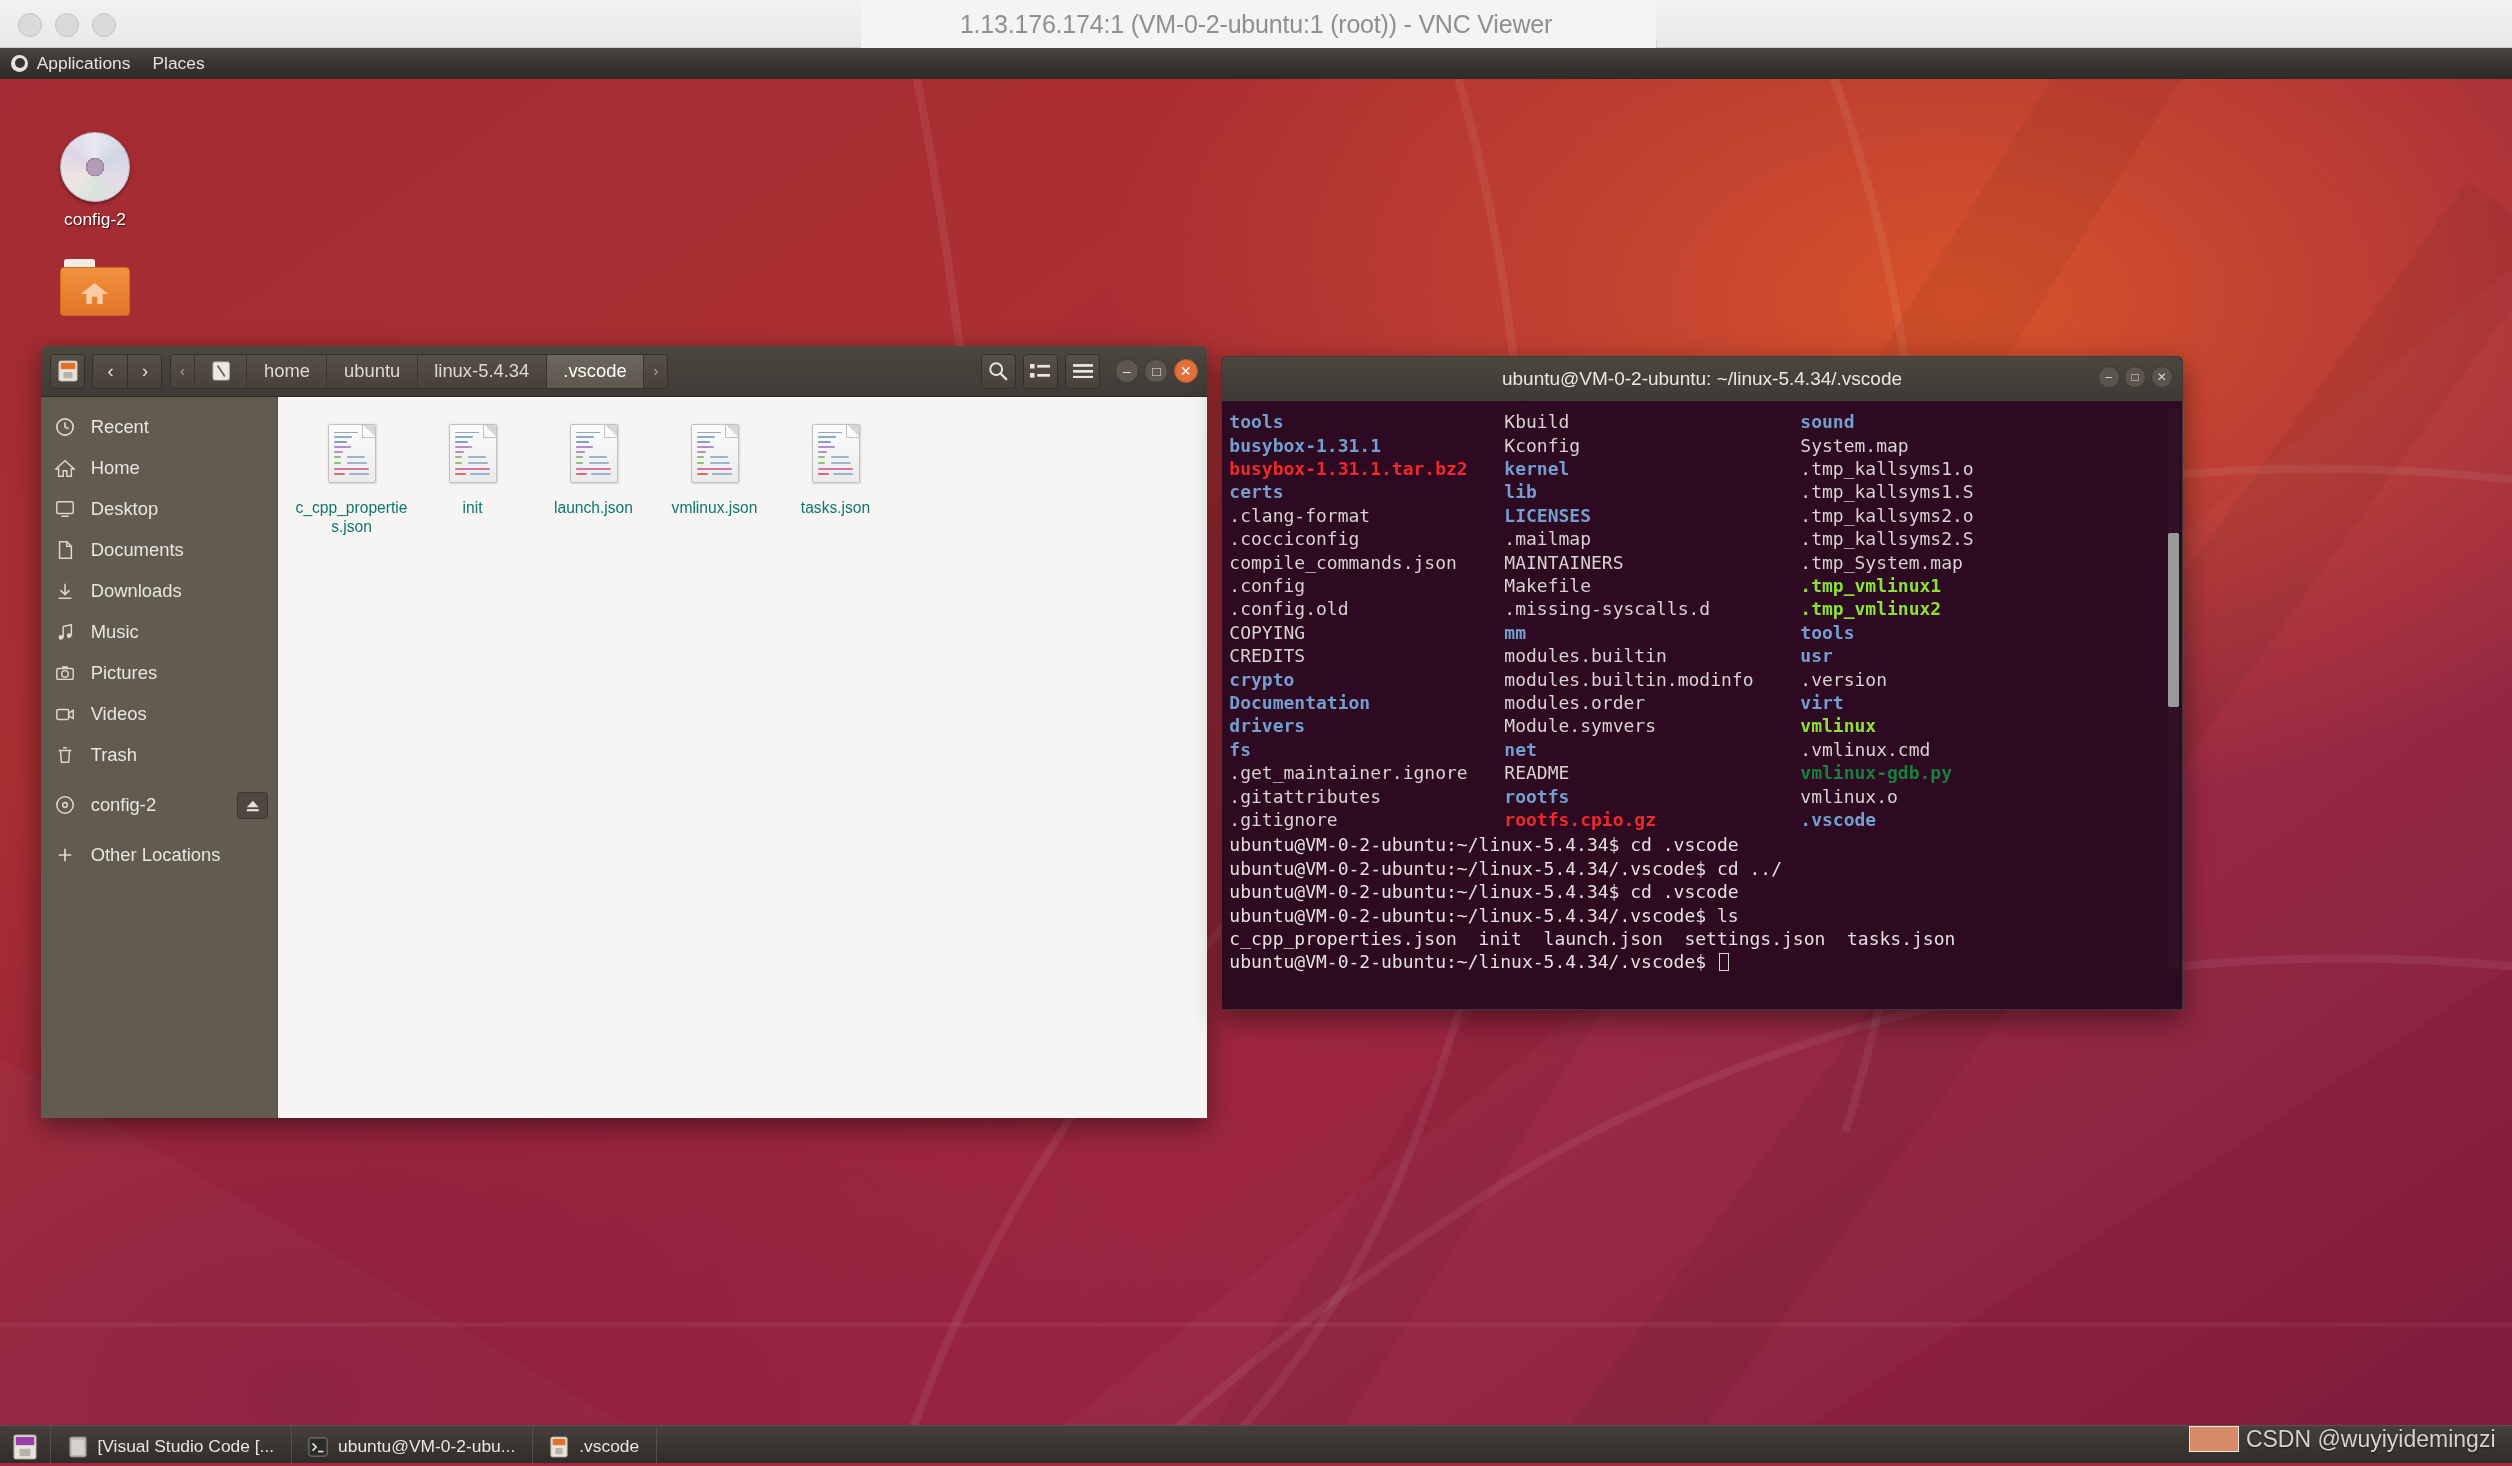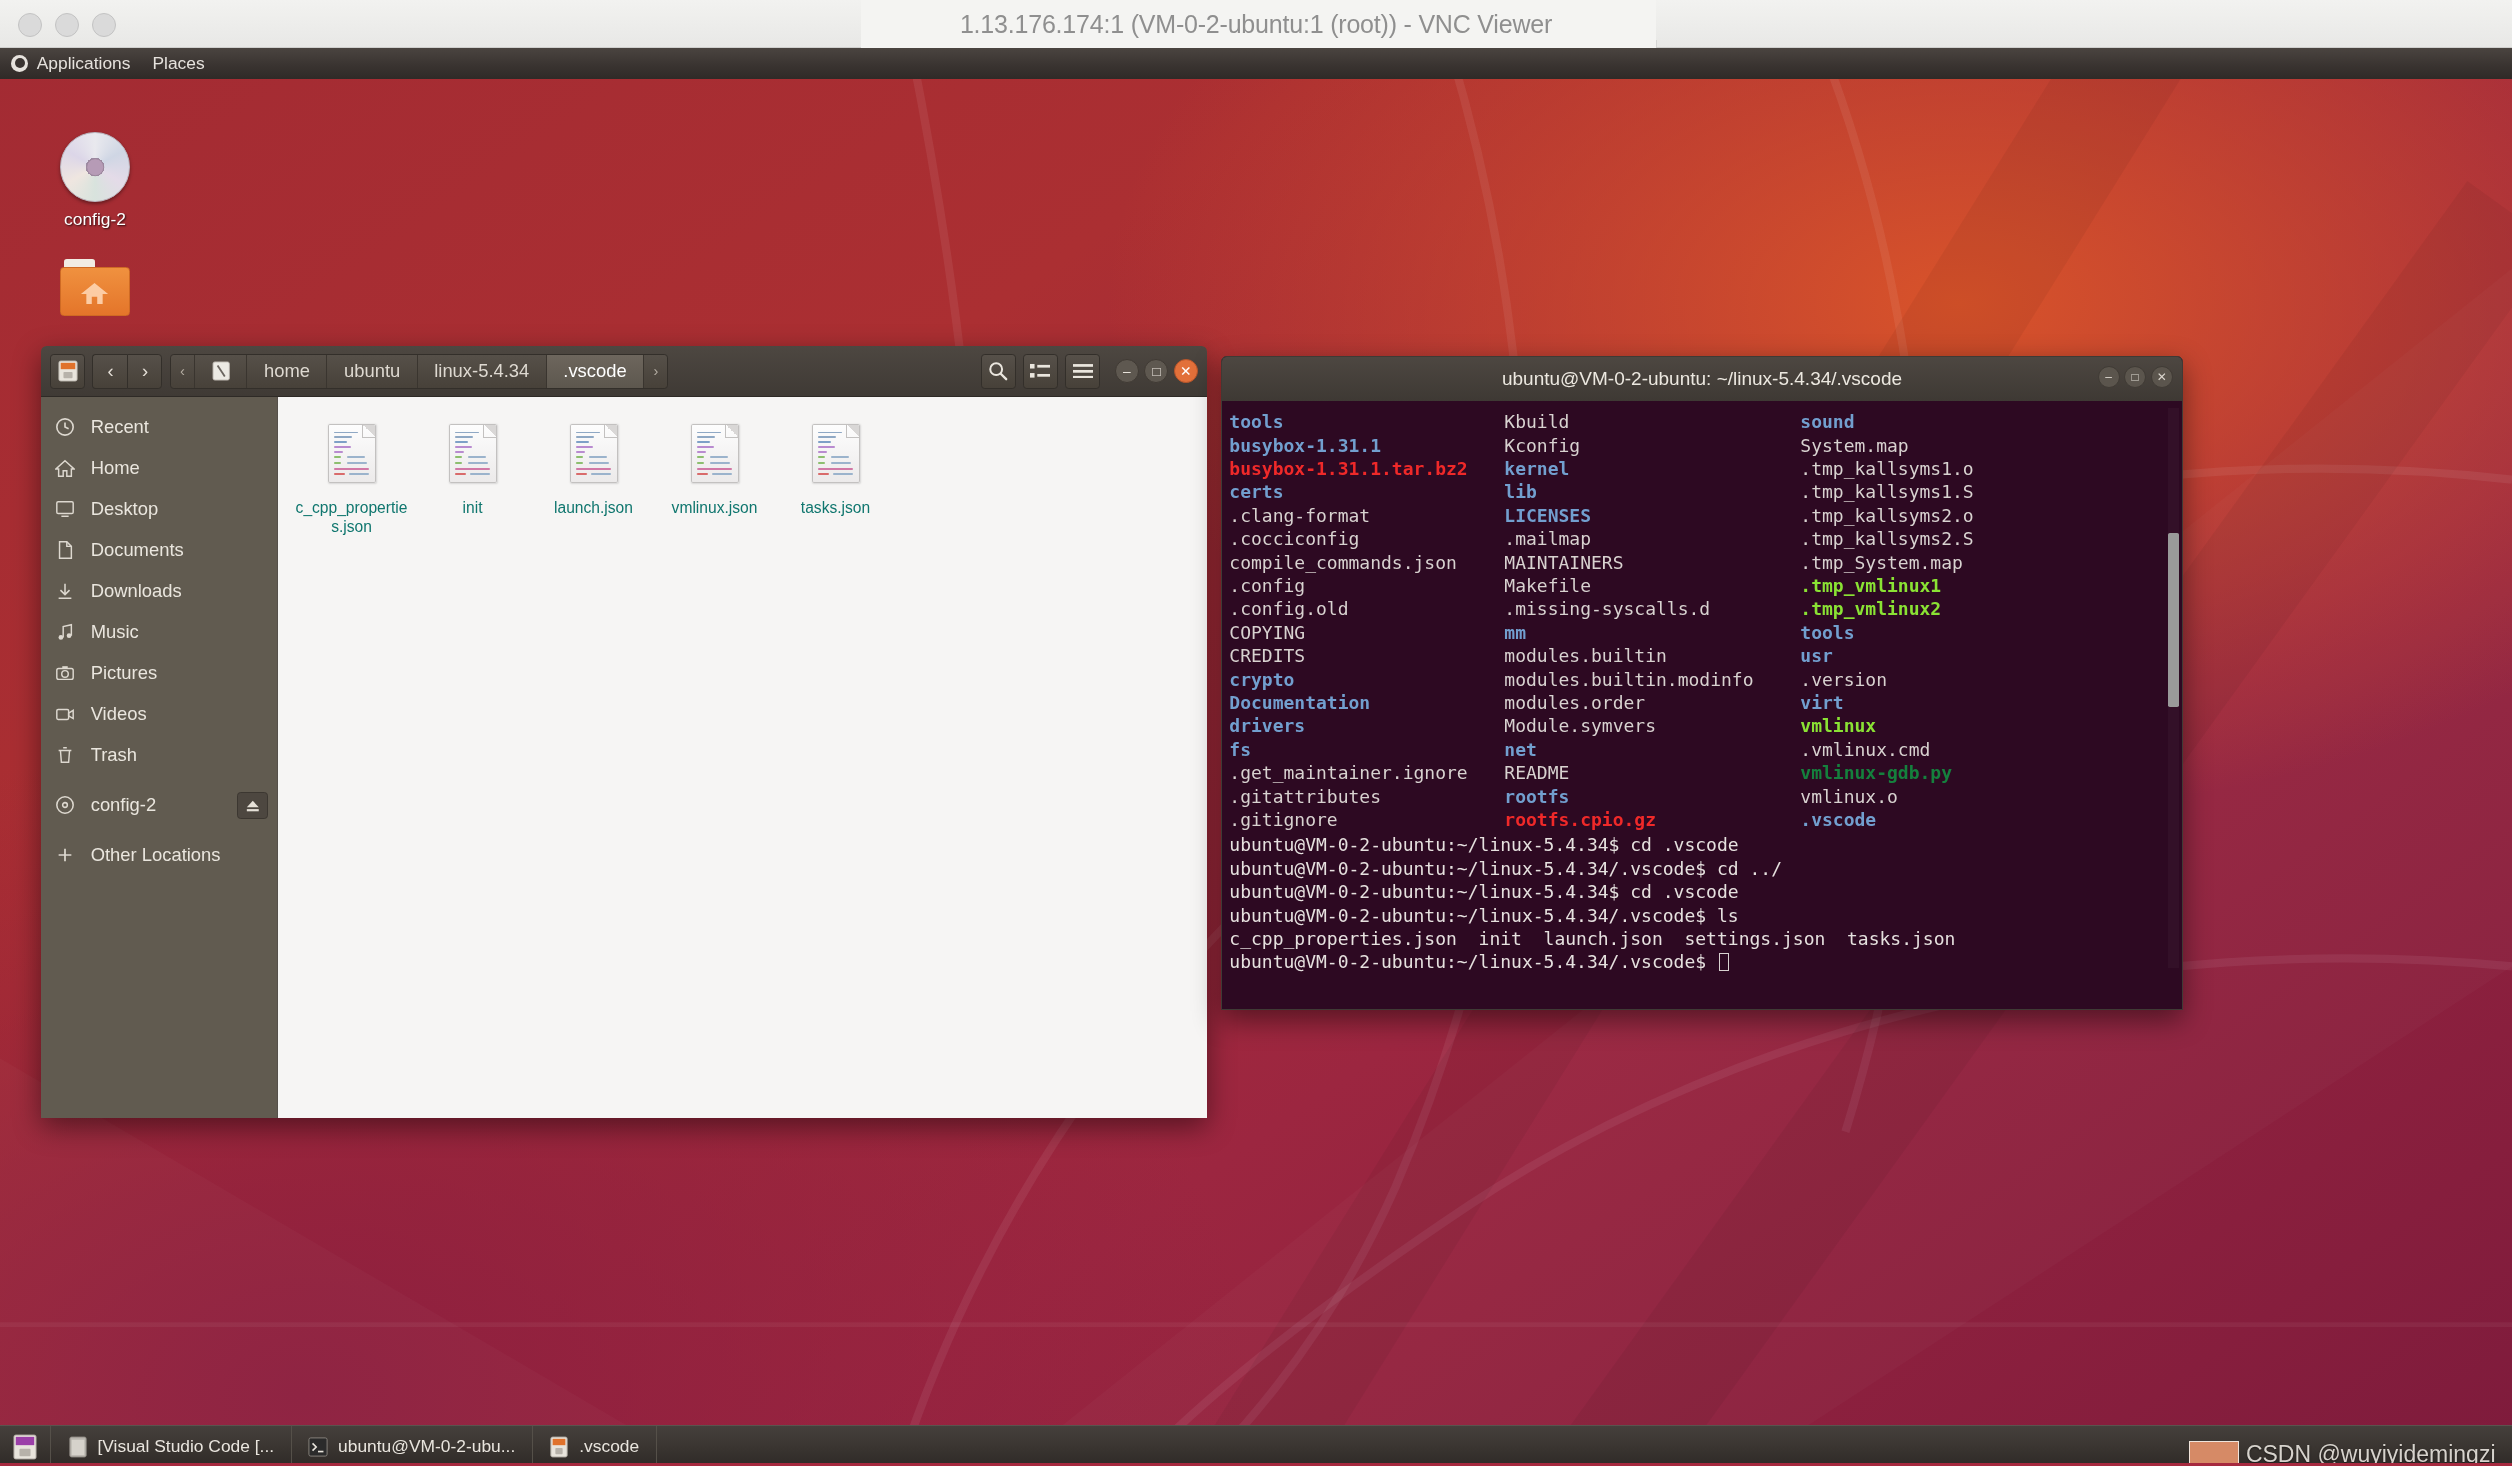--- a/index.html
+++ b/index.html
@@ -294,21 +294,21 @@
     border-right:0.9px solid #555049;
   }
   .tb-task {
     display:flex; align-items:center; gap:10px;
     height:42px; padding: 0 16.5px; color:#e9e5de; font-size:17.4px;
     border-right:0.9px solid #555049;
     font-family:"Liberation Sans", sans-serif;
     max-width: 275px; overflow:hidden; white-space:nowrap;
   }
   .tb-ico { width:20px; height:22px; flex:0 0 auto; }
-  #tb-right { margin-left:auto; display:flex; align-items:flex-end; height:42px; }
+  #tb-right { margin-left:auto; display:flex; align-items:flex-start; height:42px; }
   #watermark {
     display:flex; align-items:center; gap:7.3px; padding-right:16.5px;
     color:#d6d2cc; font-size:23px; font-family:"Liberation Sans", sans-serif;
     text-shadow: 0 0.9px 1.8px rgba(0,0,0,0.5);
   }
   #wm-badge { width:50px; height:26px; background:#d68a66; border:1.8px solid #f0e4dc; }
   #taskbar-accent {
     position:absolute; left:0; bottom:0; width:2512px; height:3.7px; background:#a6293f;
   }
 </style>

